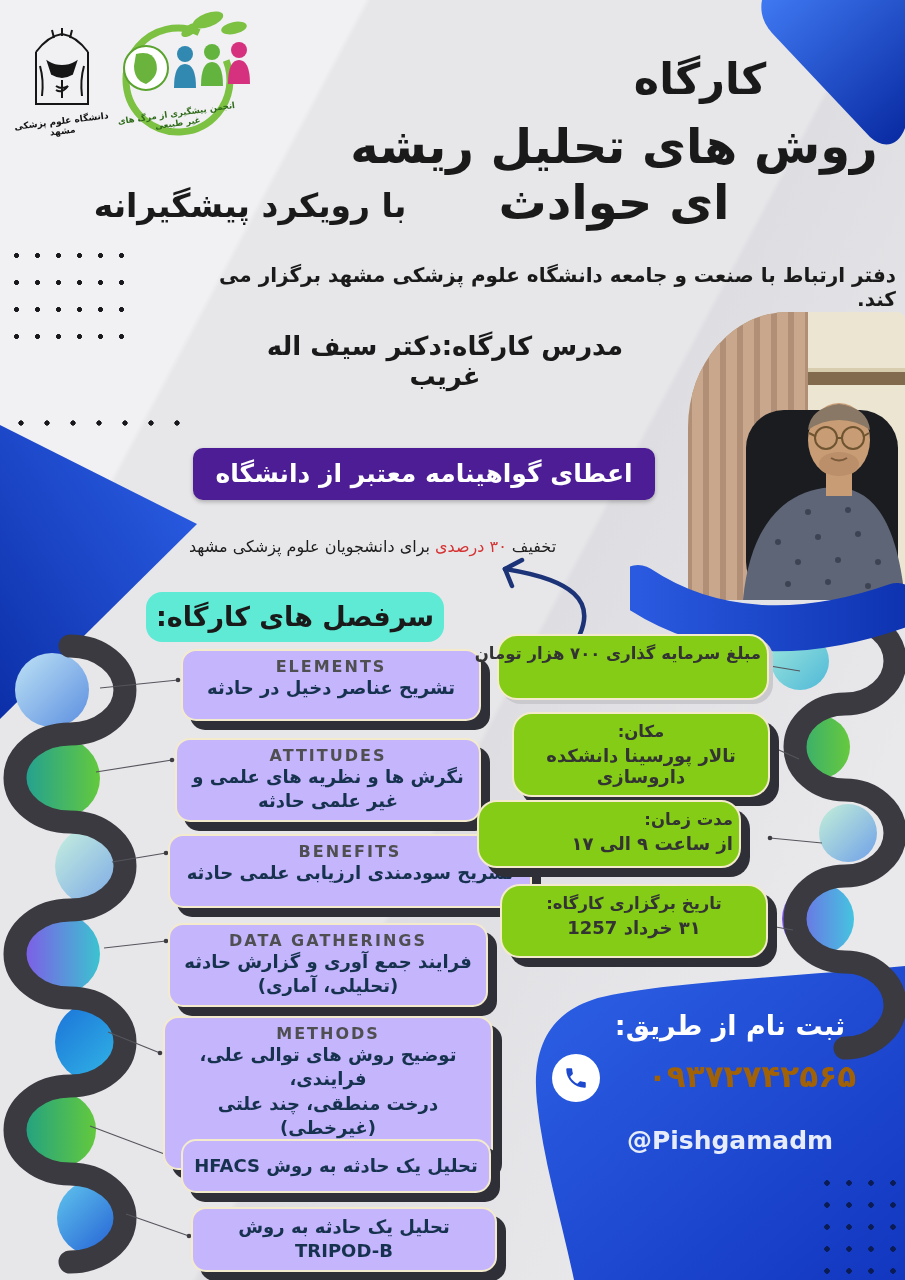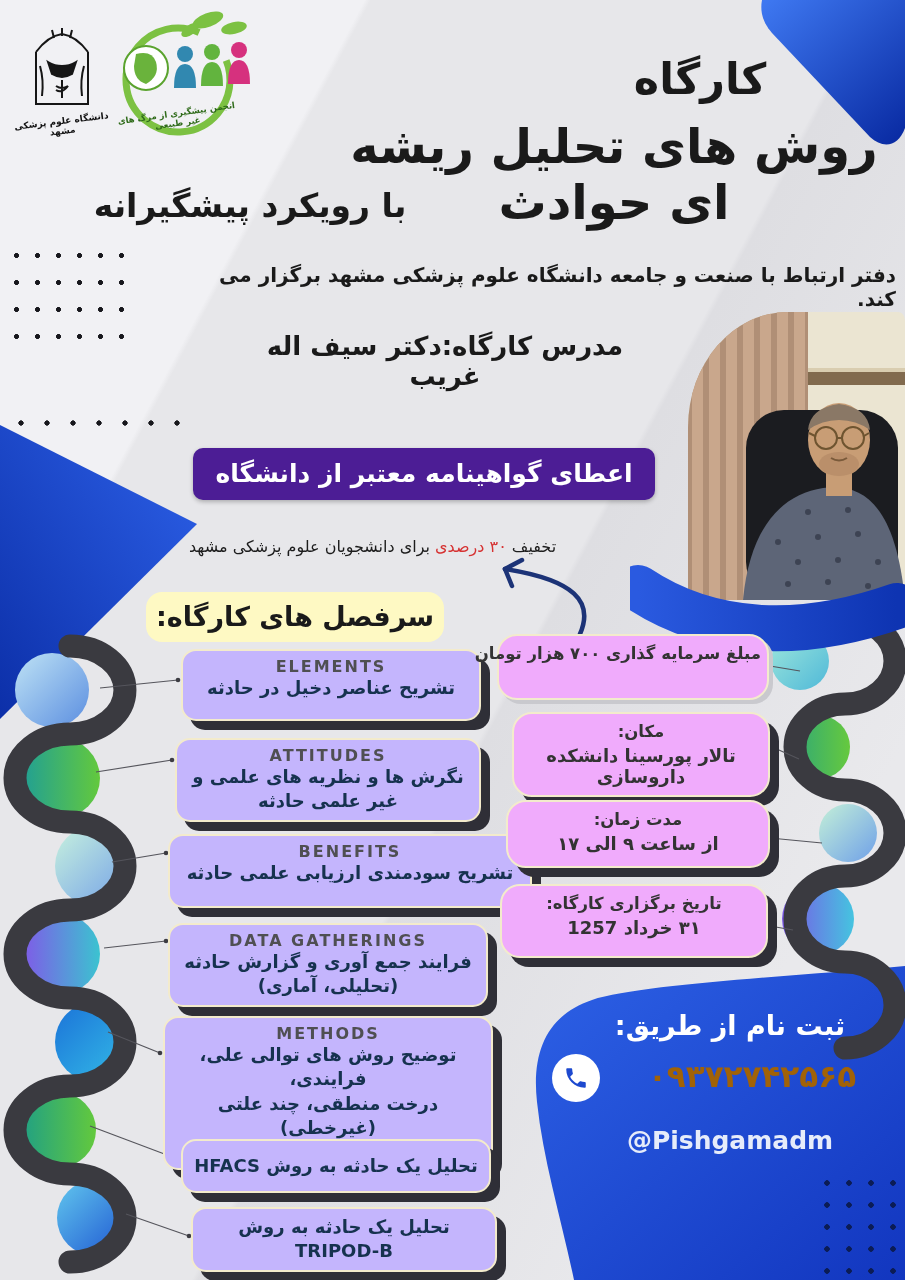--- a/index.html
+++ b/index.html
@@ -14,44 +14,44 @@
   .t-sub1{left:325px;top:118px;width:578px;text-align:center;font-size:48px;font-weight:700;}
   .t-sub2{left:40px;top:186px;width:420px;text-align:center;font-size:33px;font-weight:700;}
   .t-org{left:190px;top:263px;width:706px;text-align:right;font-size:20px;font-weight:700;direction:rtl;}
   .t-ins1{left:240px;top:331px;width:410px;text-align:center;font-size:26px;font-weight:700;direction:rtl;}
   .t-ins2{left:160px;top:381px;width:525px;text-align:center;font-size:22px;font-weight:500;color:#222;direction:rtl;}
   .badge{left:193px;top:448px;width:462px;height:52px;background:#4c1d95;border-radius:10px;
     color:#fff;font-size:25px;font-weight:700;text-align:center;line-height:52px;direction:rtl;
     box-shadow:0 2px 4px rgba(0,0,0,.25);}
   .t-disc{left:135px;top:537px;width:475px;text-align:center;font-size:16px;font-weight:500;direction:rtl;color:#1c1c1c;}
   .t-disc .red{color:#d63232;}
-  .topics-head{left:146px;top:592px;width:298px;height:50px;background:#fef9c3;border-radius:16px;
+  .topics-head{left:146px;top:592px;width:298px;height:50px;background:#5eead4;border-radius:16px;
     font-size:27px;font-weight:700;text-align:center;line-height:50px;direction:rtl;}
   
   .card{background:#c4b5fd;border:2px solid #f3ebcc;border-radius:15px;
     box-shadow:9px 9px 0 #2f2f37;text-align:center;direction:rtl;padding:6px 8px;box-sizing:border-box;}
   .card .en{font-size:16px;font-weight:700;letter-spacing:2px;color:#4f4f52;direction:ltr;}
   .card .fa{font-size:18px;font-weight:700;color:#16324f;line-height:1.35;}
   .card .note{display:flex;justify-content:center;align-items:center;gap:7px;font-size:15px;font-weight:700;color:#16324f;}
   .card .note .chk{font-size:19px;color:#10254d;}
   #card0{left:181px;top:649px;width:300px;min-height:72px;}
   #card1{left:175px;top:738px;width:306px;min-height:82px;}
   #card2{left:168px;top:834px;width:364px;min-height:74px;}
   #card3{left:168px;top:923px;width:320px;min-height:82px;}
   #card4{left:163px;top:1016px;width:330px;min-height:110px;}
   #card5{left:181px;top:1139px;width:310px;min-height:54px;display:flex;align-items:center;justify-content:center;}
   #card6{left:191px;top:1207px;width:306px;min-height:53px;display:flex;align-items:center;justify-content:center;}
   
-  .dbox{background:#f0abfc;border:2px solid #f3ebcc;border-radius:20px;text-align:center;direction:rtl;
+  .dbox{background:#84cc16;border:2px solid #f3ebcc;border-radius:20px;text-align:center;direction:rtl;
     box-shadow:9px 9px 0 #2f2f37;color:#333;font-weight:700;padding:8px 6px;box-sizing:border-box;}
   .dbox .l1{font-size:16.5px;white-space:nowrap;}
   .dbox .l2{font-size:18px;margin-top:4px;}
   #dbox0{left:497px;top:634px;width:272px;height:66px;box-shadow:4px 4px 0 #c9c9ce;}
   #dbox1{left:512px;top:712px;width:258px;min-height:74px;}
-  #dbox2{left:506px;top:800px;width:264px;min-height:68px;}
+  #dbox2{left:477px;top:800px;width:264px;min-height:68px;text-align:right;}
   #dbox3{left:500px;top:884px;width:268px;min-height:74px;}
   
   .reg-head{left:575px;top:1010px;width:310px;text-align:center;font-size:27px;font-weight:700;color:#fff;direction:rtl;}
   .phone-ic{left:552px;top:1054px;width:48px;height:48px;background:#fff;border-radius:50%;
     display:flex;align-items:center;justify-content:center;}
   .phone-num{left:612px;top:1058px;width:280px;text-align:center;font-size:31px;font-weight:700;color:#a16207;
     direction:ltr;letter-spacing:1px;}
   .tg{left:575px;top:1126px;width:310px;text-align:center;font-size:25px;font-weight:700;color:#e6ecfa;direction:ltr;}
   
   .dots1{left:6px;top:242px;width:118px;height:98px;

